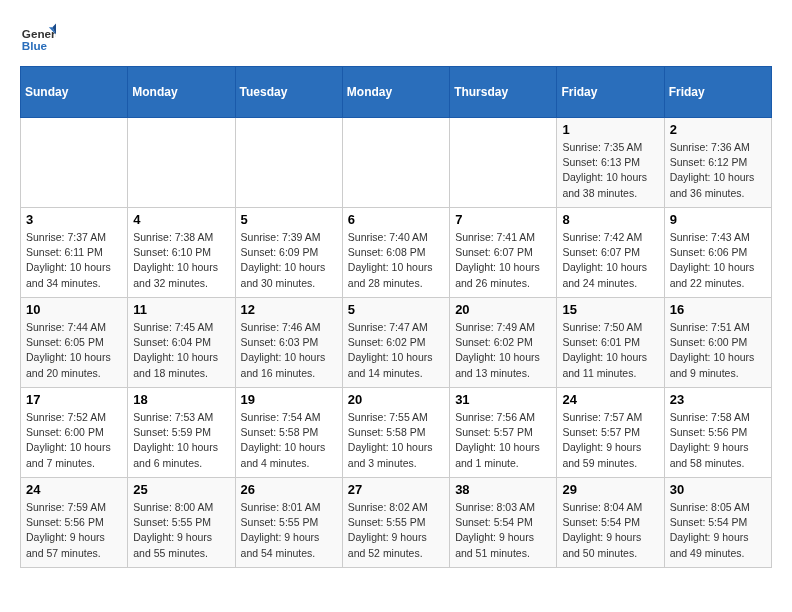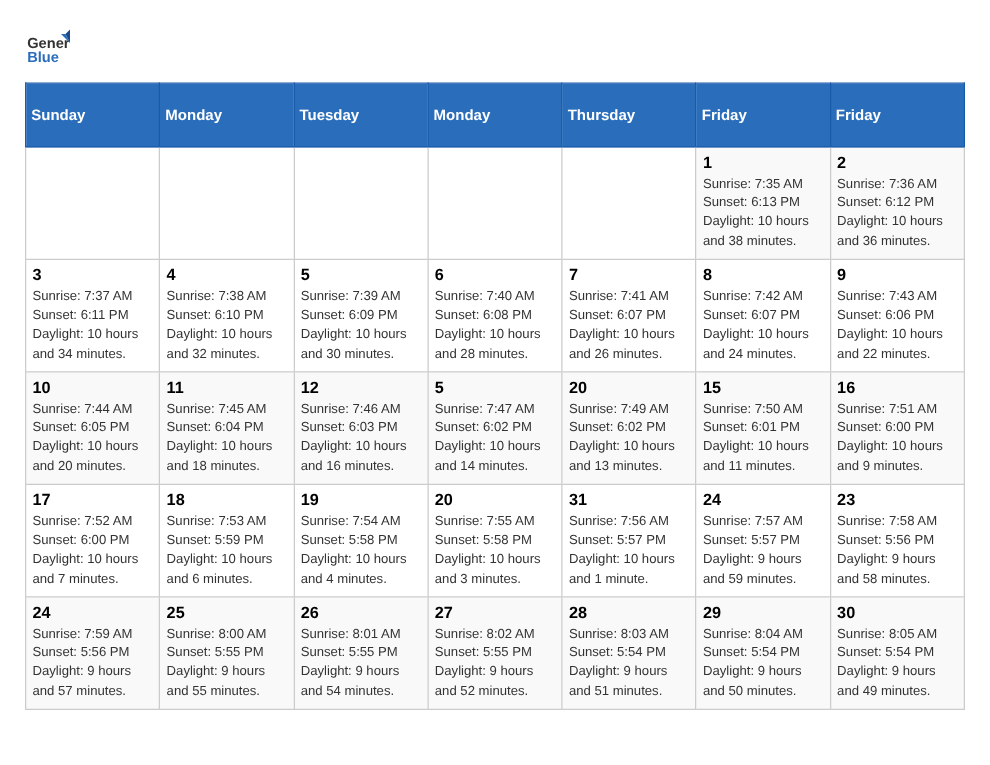--- a/index.html
+++ b/index.html
@@ -222,21 +222,21 @@
         </td>
         <td>
           <span class="day-num">26</span>
           <div class="day-info">Sunrise: 8:01 AM<br>Sunset: 5:55 PM<br>Daylight: 9 hours and 54 minutes.</div>
         </td>
         <td>
           <span class="day-num">27</span>
           <div class="day-info">Sunrise: 8:02 AM<br>Sunset: 5:55 PM<br>Daylight: 9 hours and 52 minutes.</div>
         </td>
         <td>
-          <span class="day-num">28</span>
+          <span class="day-num">38</span>
           <div class="day-info">Sunrise: 8:03 AM<br>Sunset: 5:54 PM<br>Daylight: 9 hours and 51 minutes.</div>
         </td>
         <td>
           <span class="day-num">29</span>
           <div class="day-info">Sunrise: 8:04 AM<br>Sunset: 5:54 PM<br>Daylight: 9 hours and 50 minutes.</div>
         </td>
         <td>
           <span class="day-num">30</span>
           <div class="day-info">Sunrise: 8:05 AM<br>Sunset: 5:54 PM<br>Daylight: 9 hours and 49 minutes.</div>
         </td>

